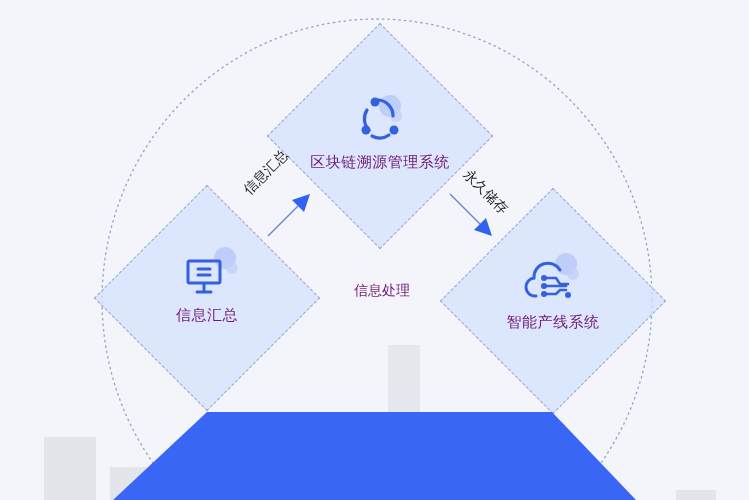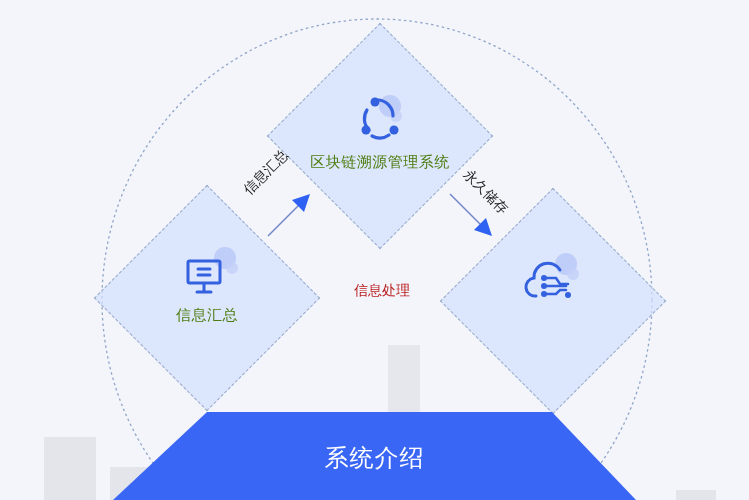--- a/index.html
+++ b/index.html
@@ -1,23 +1,23 @@
 <!DOCTYPE html>
 <html><head>
 <meta charset="utf-8">
 <style>
   html,body{margin:0;padding:0;}
   body{width:749px;height:500px;overflow:hidden;position:relative;background:#f3f5fb;font-family:"DejaVu Sans","Liberation Sans",sans-serif;}
   .stage{position:absolute;left:0;top:0;width:749px;height:500px;}
   .bg-building{position:absolute;background:#e3e5ea;}
   .diamond{position:absolute;width:160px;height:160px;transform:rotate(45deg);background:rgba(212,224,252,0.75);border:1.3px dashed #98a9c6;box-sizing:border-box;}
-  .node-label{position:absolute;font-size:15px;color:#4d7c0f;white-space:nowrap;transform:translateX(-50%);letter-spacing:0.5px;}
+  .node-label{position:absolute;font-size:15px;color:#701a75;white-space:nowrap;transform:translateX(-50%);letter-spacing:0.5px;}
   .node-icon{position:absolute;}
   .edge-label{position:absolute;font-size:14px;color:#222;white-space:nowrap;}
-  .center-label{position:absolute;font-size:14px;color:#b91c1c;white-space:nowrap;transform:translateX(-50%);}
+  .center-label{position:absolute;font-size:14px;color:#701a75;white-space:nowrap;transform:translateX(-50%);}
   .base-title{position:absolute;left:0;width:749px;top:442px;text-align:center;color:#ffffff;font-size:24px;letter-spacing:1px;}
 </style>
 </head>
 <body>
 
 <div class="stage">
 
   <div class="bg-building" style="left:44px;top:437px;width:52px;height:63px;"></div>
   <div class="bg-building" style="left:110px;top:467px;width:40px;height:33px;"></div>
   <div class="bg-building" style="left:388px;top:345px;width:32px;height:67px;background:#e6e7ec;"></div>
@@ -59,32 +59,32 @@
     <circle cx="51" cy="26" r="6" fill="#c4d0f7" opacity="0.8"></circle>
     <path d="M14 48 A9 9 0 0 1 12 30 A14 14 0 0 1 38 22" fill="none" stroke="#3461e0" stroke-width="3" stroke-linecap="round"></path>
     <path d="M22 30 L34 30 L38 36 L46 36" fill="none" stroke="#3461e0" stroke-width="2.6" stroke-linecap="round"></path>
     <path d="M22 38 L44 38" fill="none" stroke="#3461e0" stroke-width="2.6" stroke-linecap="round"></path>
     <path d="M22 46 L34 46 L38 42 L44 42" fill="none" stroke="#3461e0" stroke-width="2.6" stroke-linecap="round"></path>
     <circle cx="22" cy="30" r="3" fill="#3461e0"></circle>
     <circle cx="22" cy="38" r="3" fill="#3461e0"></circle>
     <circle cx="22" cy="46" r="3" fill="#3461e0"></circle>
     <circle cx="46" cy="47" r="3" fill="#3461e0"></circle>
   </svg>
+  <div class="node-label" style="left:553px;top:313px;">智能产线系统</div>
 
   <div class="center-label" style="left:382px;top:282px;">信息处理</div>
 
   <svg style="position:absolute;left:262px;top:190px;" width="54" height="50" viewBox="0 0 54 50">
     <line x1="6" y1="46" x2="40" y2="12" stroke="#6e86c8" stroke-width="1.4"></line>
     <path d="M48 4 L30 10 L36 16 L42 22 Z" fill="#2f62f2"></path>
   </svg>
   <svg style="position:absolute;left:446px;top:190px;" width="54" height="50" viewBox="0 0 54 50">
     <line x1="4" y1="4" x2="38" y2="38" stroke="#6e86c8" stroke-width="1.4"></line>
     <path d="M46 46 L40 28 L34 34 L28 40 Z" fill="#2f62f2"></path>
   </svg>
 
   <div class="edge-label" style="left:240px;top:186px;transform:rotate(-45deg);transform-origin:left top;">信息汇总</div>
   <div class="edge-label" style="left:472px;top:166px;transform:rotate(45deg);transform-origin:left top;">永久储存</div>
 
   <svg style="position:absolute;left:0;top:0;" width="749" height="500">
     <polygon points="207,412 552,412 636,500 113,500" fill="#3a66f5"></polygon>
   </svg>
-  <div class="base-title">系统介绍</div>
 </div>
 
 </body></html>

